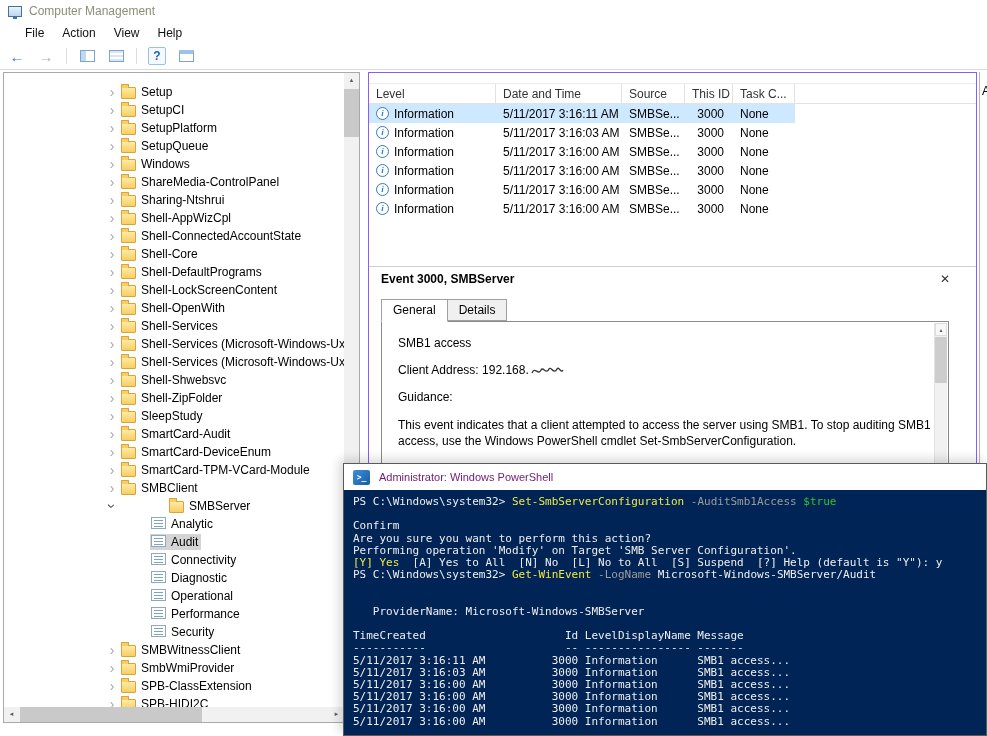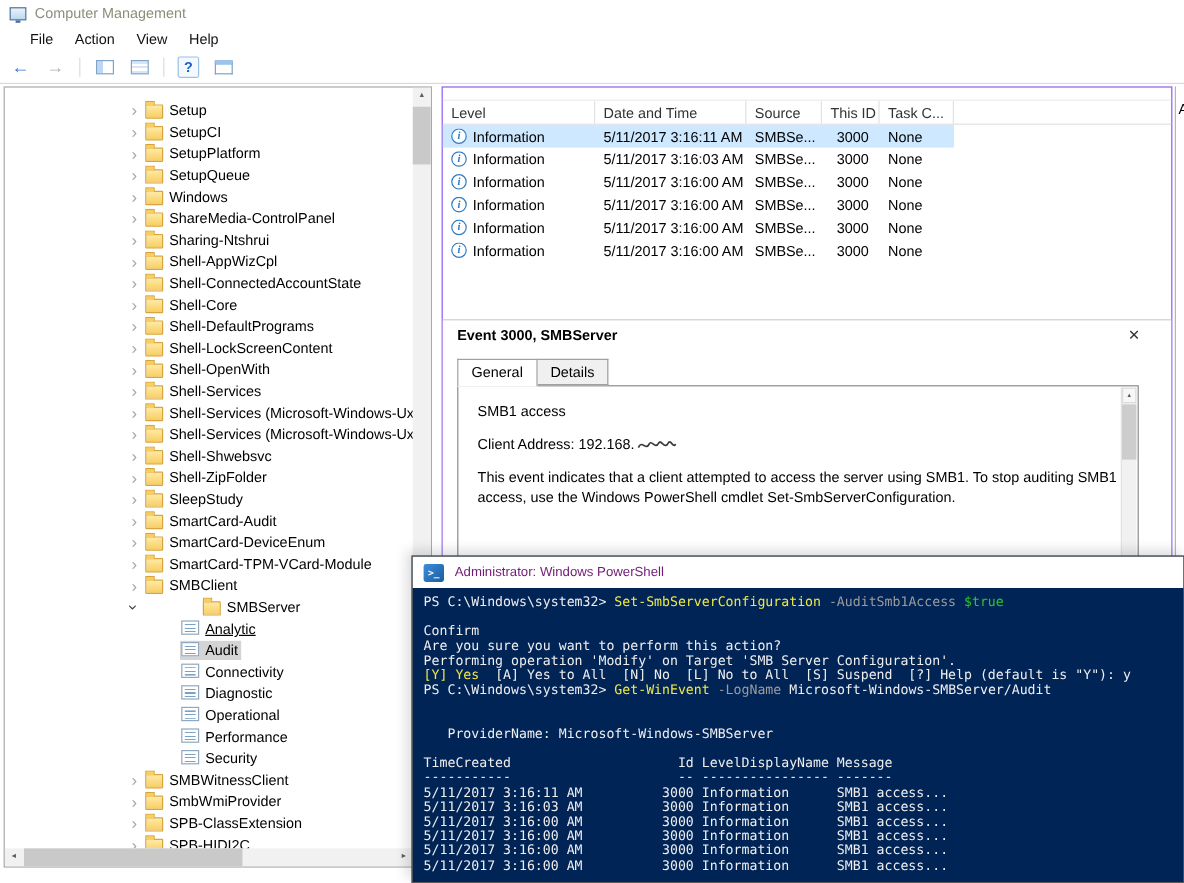--- a/index.html
+++ b/index.html
@@ -295,21 +295,21 @@
             <span class="tlabel">SMBClient</span>
           </span>
         </div>
         <div class="tree-row" style="padding-left: 100px; gap: 48px;">
           <span class="chev open">›</span>
           <span class="node">
             <span class="ticon folder"></span>
             <span class="tlabel">SMBServer</span>
           </span>
         </div>
-        <div class="tree-row" style="padding-left: 130px; text-decoration: underline;">
+        <div class="tree-row" style="padding-left: 130px;">
           <span class="chev hiddenc">›</span>
           <span class="node">
             <span class="ticon log"></span>
             <span class="tlabel">Analytic</span>
           </span>
         </div>
         <div class="tree-row" style="padding-left: 130px;">
           <span class="chev hiddenc">›</span>
           <span class="node selected">
             <span class="ticon log"></span>
@@ -454,20 +454,21 @@
       <div class="tabs" id="tabs">
           <span class="tab active">General</span>
           <span class="tab">Details</span>
         </div>
       <div class="detail-box">
         <div class="detail-text">
           <p>SMB1 access</p>
           <p><span>Client Address: 192.168.</span><svg class="scribble" width="34" height="13" viewBox="0 0 34 13">
                 <path d="M2 9 C5 2,8 12,11 6 C13 2,16 11,19 5 C21 2,24 11,27 5 C29 2,31 10,33 6" stroke="#3a3a3a" stroke-width="1.4" fill="none"></path>
               </svg></p>
+          <p>Guidance:</p>
           <p class="guidance">This event indicates that a client attempted to access the server using SMB1. To stop auditing SMB1 access, use the Windows PowerShell cmdlet Set-SmbServerConfiguration.</p>
         </div>
         <div class="box-scrollbar">
           <div class="box-arrow up">▲</div>
           <div class="box-thumb"></div>
           <div class="box-arrow down">▼</div>
         </div>
       </div>
     </div>
   </div>

